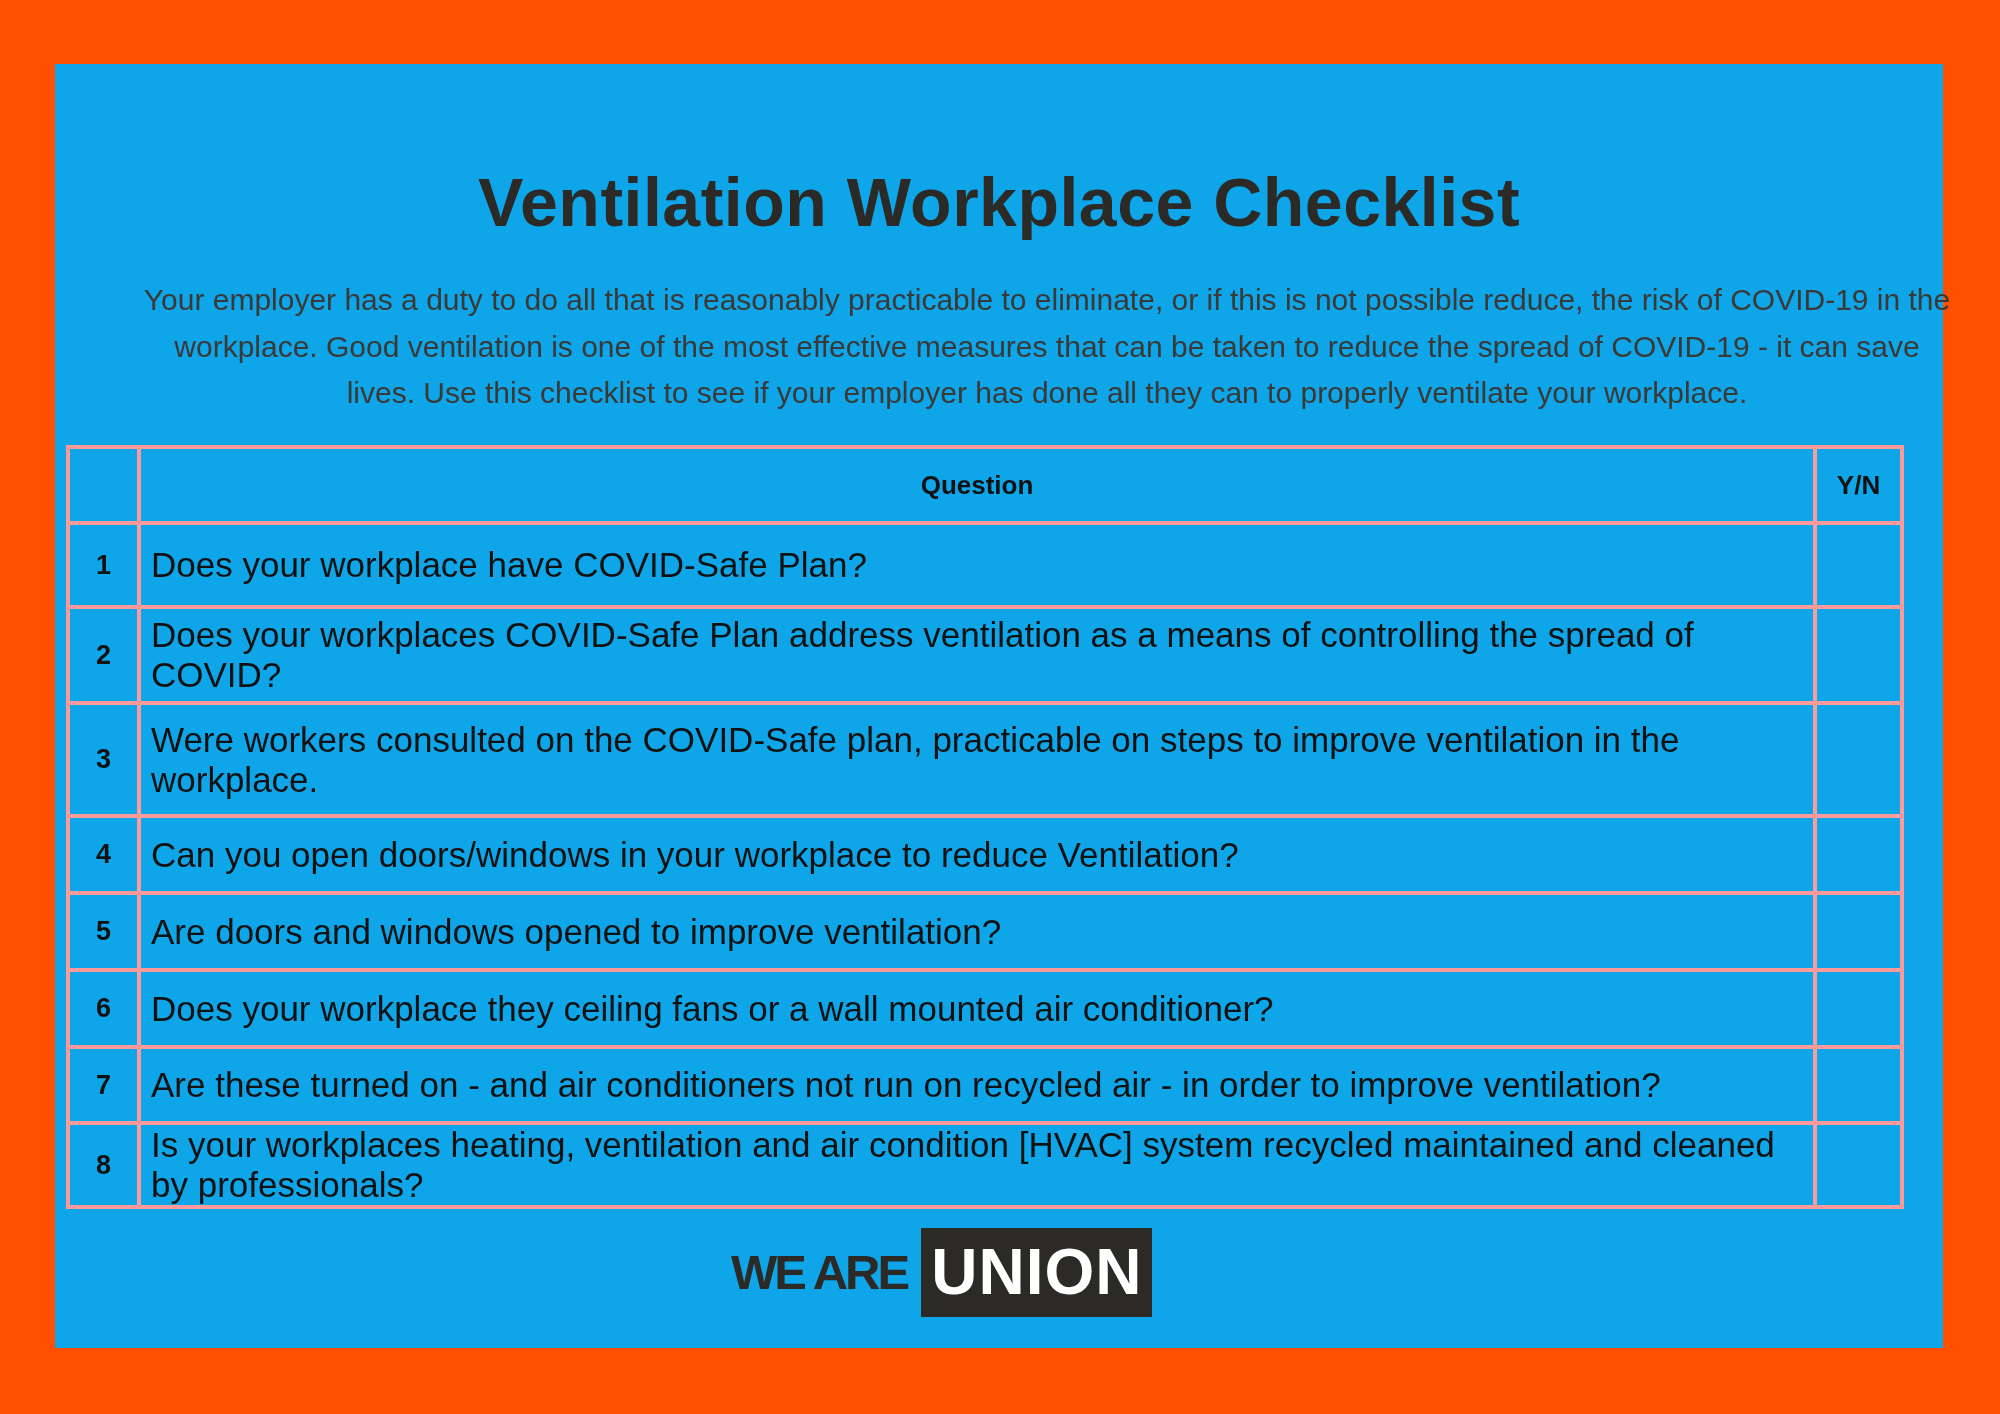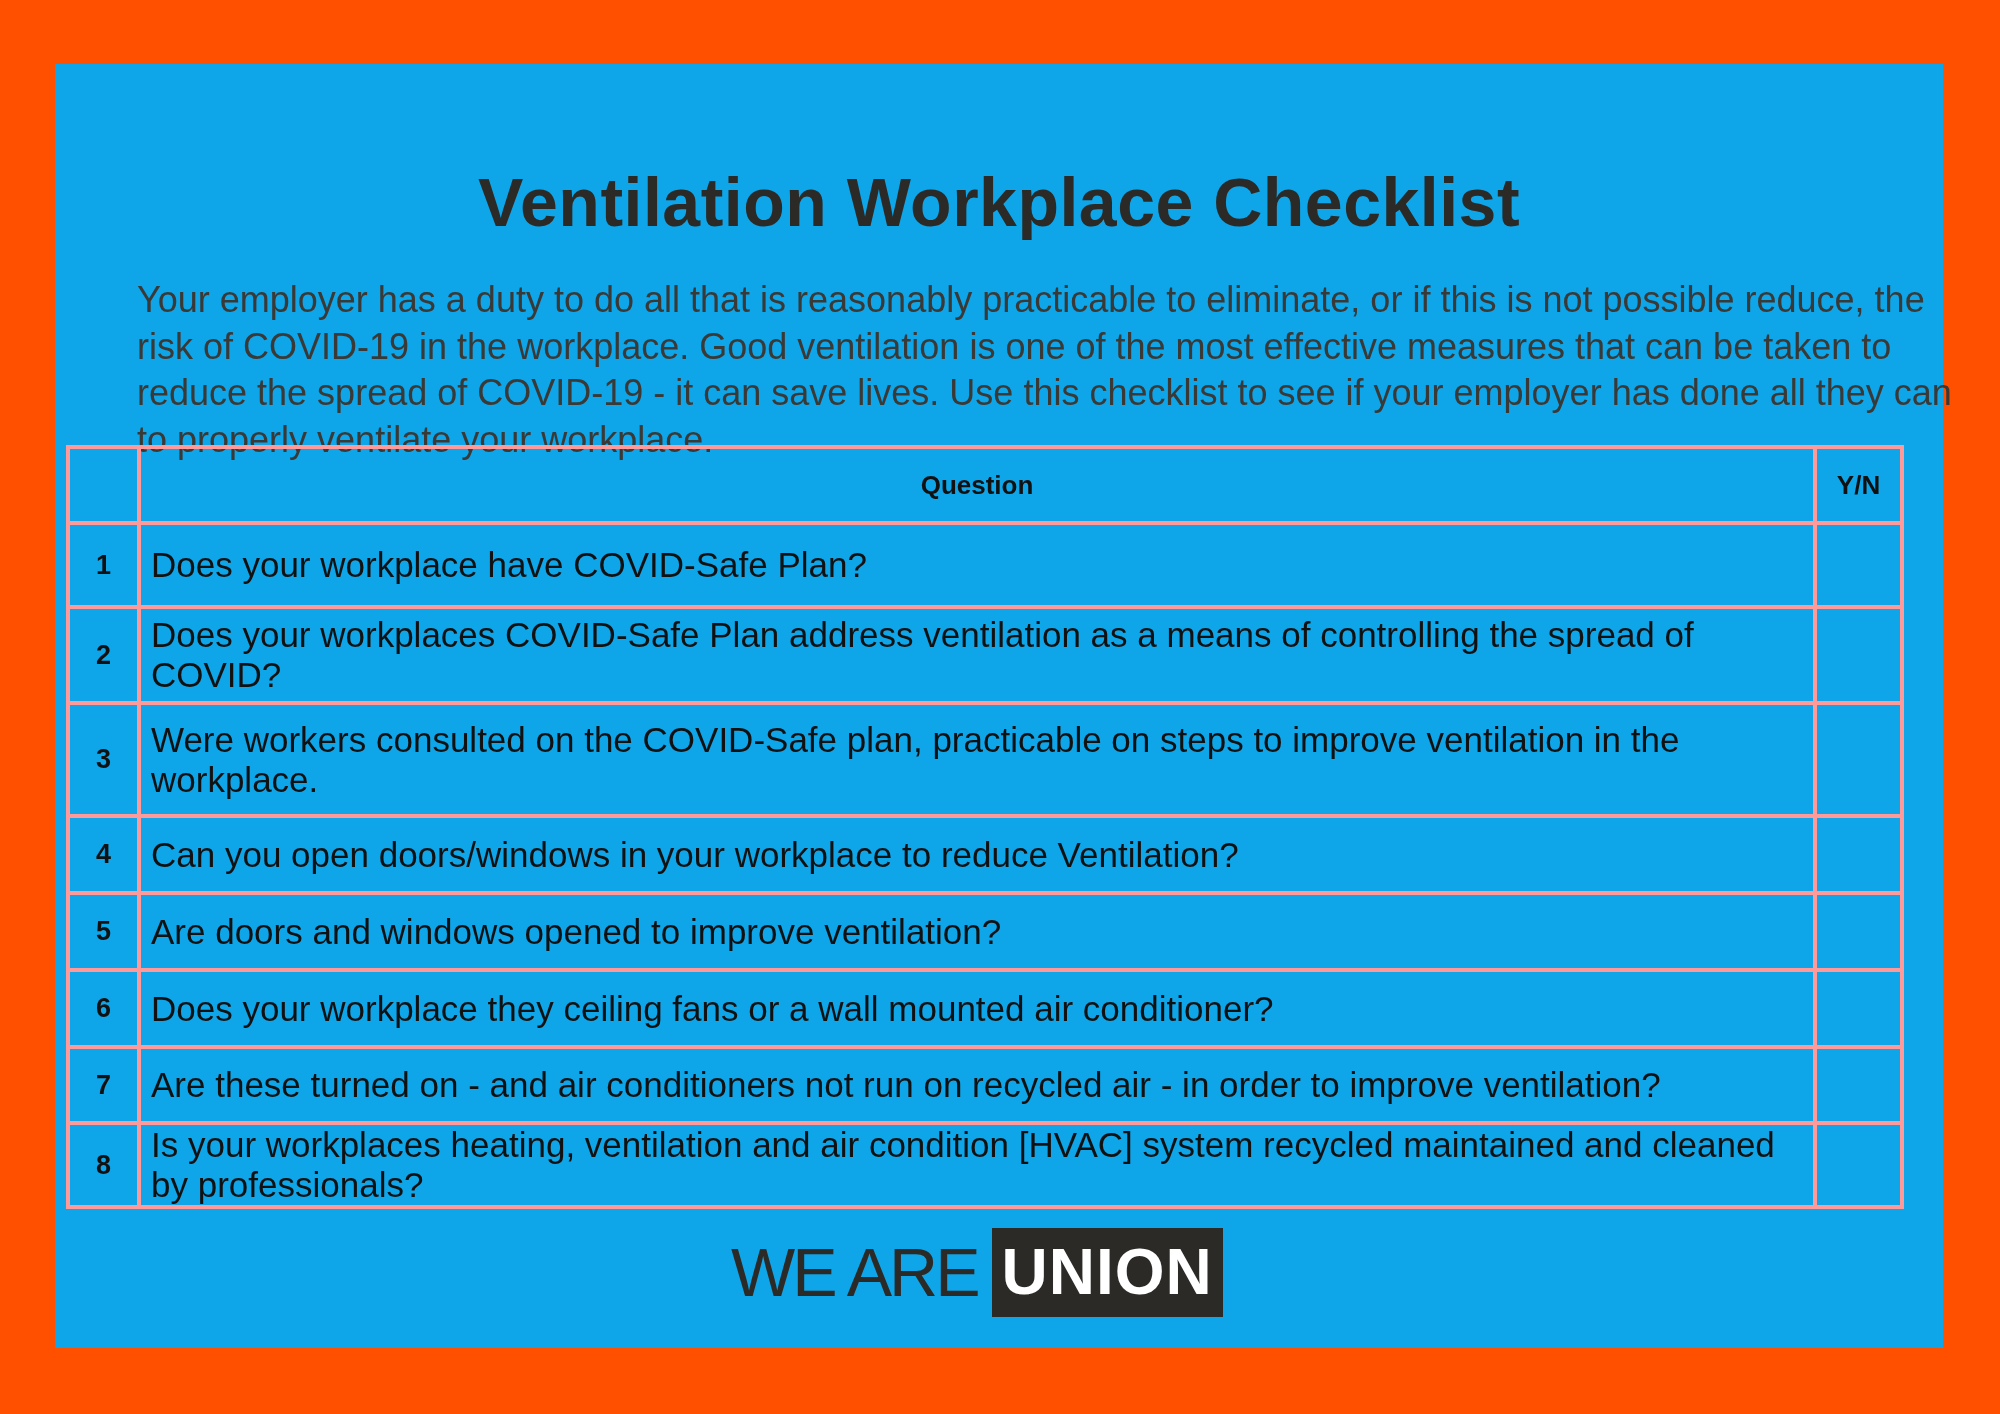--- a/index.html
+++ b/index.html
@@ -13,21 +13,21 @@
     position:absolute; left:55px; top:64px; width:1888px; height:1284px;
     background:#0ea5e9;
   }
   .title {
     position:absolute; left:0; right:0; top:98px;
     text-align:center; font-size:68px; font-weight:bold; color:#2b2a26;
     line-height:80px; letter-spacing:0.5px;
   }
   .intro {
     position:absolute; left:82px; top:213px; width:1820px;
-    font-size:36px; line-height:46.5px; color:#3a3936;
+    font-size:30px; line-height:46.5px; color:#3a3936;text-align:center;
   }
   table.checklist {
     position:absolute; left:66px; top:445px; width:1834px;
     border-collapse:collapse; table-layout:fixed;
   }
   table.checklist td, table.checklist th {
     border:4.5px solid #ff9a9a;
     padding:0; vertical-align:middle; color:#111;
   }
   col.c-num { width:71px; }
@@ -35,21 +35,21 @@
   col.c-yn { width:87px; }
   th { font-size:26px; font-weight:bold; text-align:center; height:72px; }
   td.num { text-align:center; font-weight:bold; font-size:27px; }
   td.q { font-size:35px; padding-left:10px !important; text-align:left; }
   td.yn { }
   .logo {
     position:absolute; left:731px; top:1240px; height:65px;
     display:flex; align-items:center;
   }
   .logo .we {
-    font-size:68px; font-weight:normal; color:#2b2a26; letter-spacing:-3px;
+    font-size:49px; font-weight:bold; color:#2b2a26; letter-spacing:-3px;
     line-height:65px; margin-right:14px;
   }
   .logo .union {
     background:#2b2a26; color:#ffffff; font-size:64px; font-weight:bold;
     line-height:65px; padding:12px 10px; letter-spacing:1px;
   }
 </style>
 </head>
 <body>
 

